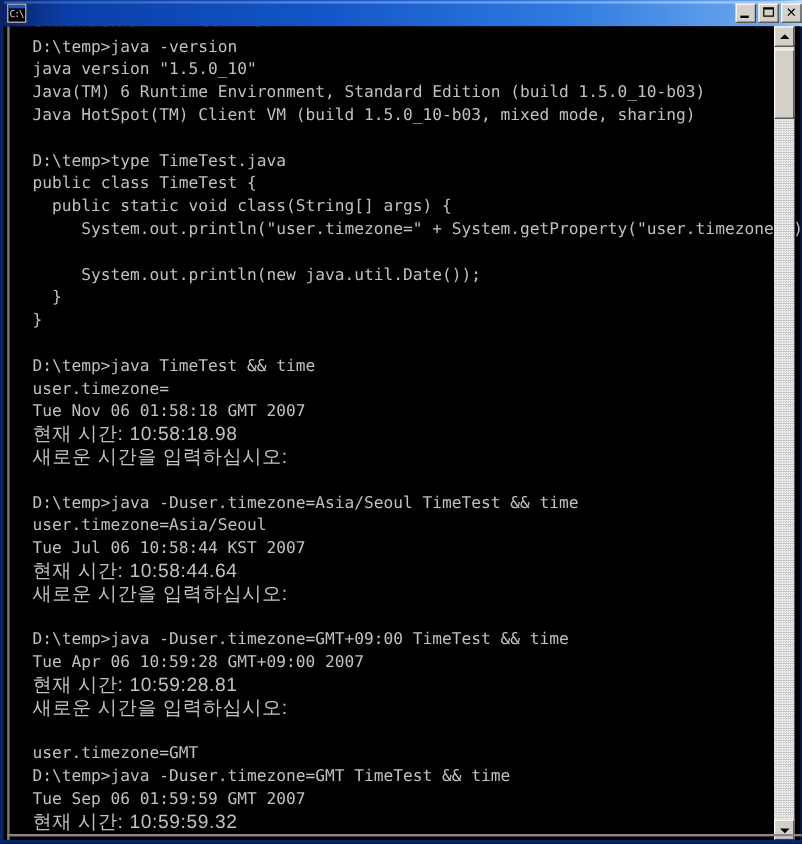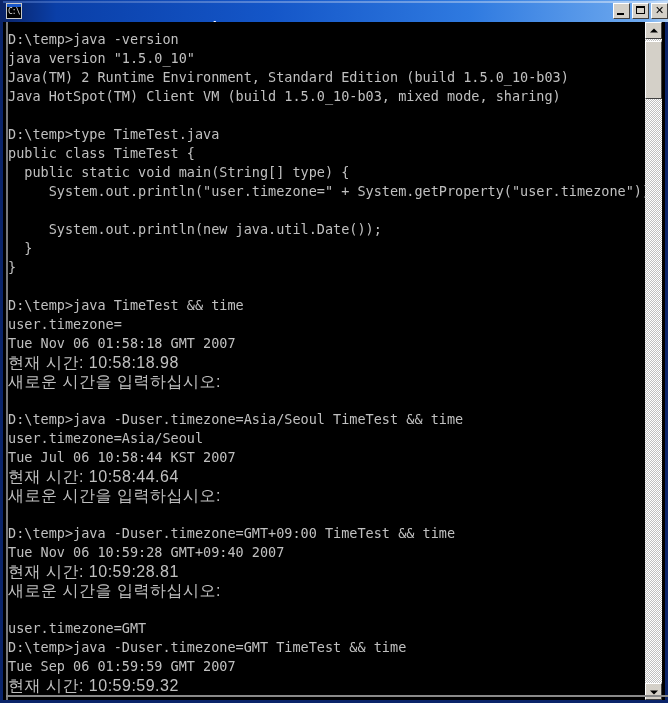--- a/index.html
+++ b/index.html
@@ -127,21 +127,21 @@
     left: 3px; top: 2px;
     width: 9px; height: 8px;
     border: 1px solid #000;
     border-top-width: 2px;
     box-sizing: border-box;
   }
 
   
   .console {
     position: absolute;
-    left: 0;
+    left: 19px;
     top: 22px;
     width: 645px;
     height: 678px;
     background: #000000;
     overflow: hidden;
   }
   .console-inner {
     position: absolute;
     left: 5px;
     top: 8px;
@@ -256,46 +256,46 @@
       <div class="win-btn">
         <div class="x-glyph">✕</div>
       </div>
     </div>
   </div>
 
   <div class="console">
     <div class="console-inner" id="console-lines">
         <div class="line">D:\temp&gt;java -version</div>
         <div class="line">java version "1.5.0_10"</div>
-        <div class="line">Java(TM) 2 Runtime Environment, Standard Edition (build 1.5.0_10-b03)</div>
+        <div class="line">Java(TM) 6 Runtime Environment, Standard Edition (build 1.5.0_10-b03)</div>
         <div class="line">Java HotSpot(TM) Client VM (build 1.5.0_10-b03, mixed mode, sharing)</div>
         <div class="line"></div>
         <div class="line">D:\temp&gt;type TimeTest.java</div>
         <div class="line">public class TimeTest {</div>
-        <div class="line">  public static void main(String[] type) {</div>
+        <div class="line">  public static void class(String[] args) {</div>
         <div class="line">     System.out.println("user.timezone=" + System.getProperty("user.timezone"));</div>
         <div class="line"></div>
         <div class="line">     System.out.println(new java.util.Date());</div>
         <div class="line">  }</div>
         <div class="line">}</div>
         <div class="line"></div>
         <div class="line">D:\temp&gt;java TimeTest &amp;&amp; time</div>
         <div class="line">user.timezone=</div>
         <div class="line">Tue Nov 06 01:58:18 GMT 2007</div>
         <div class="line ko">현재 시간: 10:58:18.98</div>
         <div class="line ko">새로운 시간을 입력하십시오:</div>
         <div class="line"></div>
         <div class="line">D:\temp&gt;java -Duser.timezone=Asia/Seoul TimeTest &amp;&amp; time</div>
         <div class="line">user.timezone=Asia/Seoul</div>
         <div class="line">Tue Jul 06 10:58:44 KST 2007</div>
         <div class="line ko">현재 시간: 10:58:44.64</div>
         <div class="line ko">새로운 시간을 입력하십시오:</div>
         <div class="line"></div>
         <div class="line">D:\temp&gt;java -Duser.timezone=GMT+09:00 TimeTest &amp;&amp; time</div>
-        <div class="line">Tue Nov 06 10:59:28 GMT+09:40 2007</div>
+        <div class="line">Tue Apr 06 10:59:28 GMT+09:00 2007</div>
         <div class="line ko">현재 시간: 10:59:28.81</div>
         <div class="line ko">새로운 시간을 입력하십시오:</div>
         <div class="line"></div>
         <div class="line">user.timezone=GMT</div>
         <div class="line">D:\temp&gt;java -Duser.timezone=GMT TimeTest &amp;&amp; time</div>
         <div class="line">Tue Sep 06 01:59:59 GMT 2007</div>
         <div class="line ko">현재 시간: 10:59:59.32</div>
       </div>
   </div>
 

